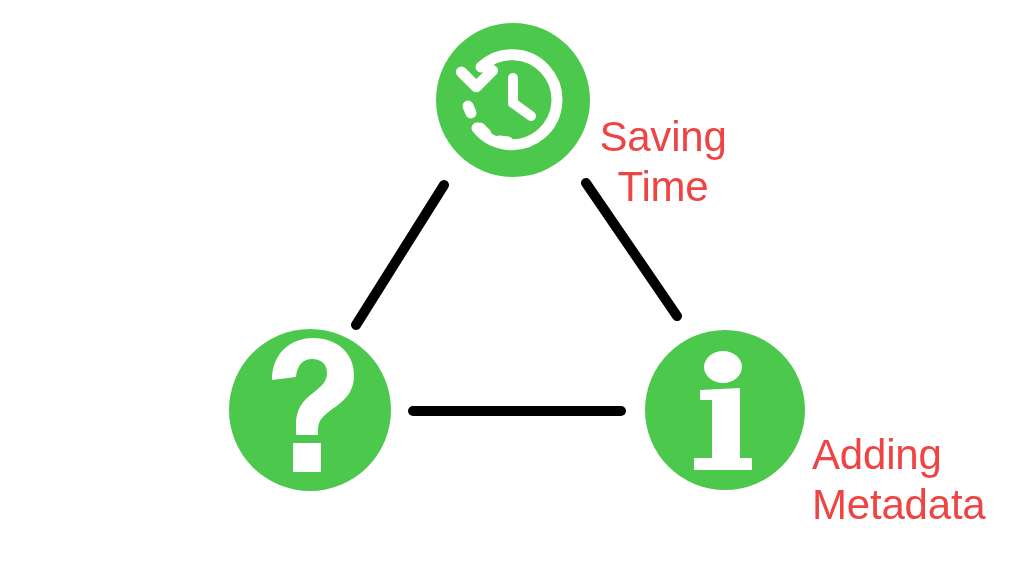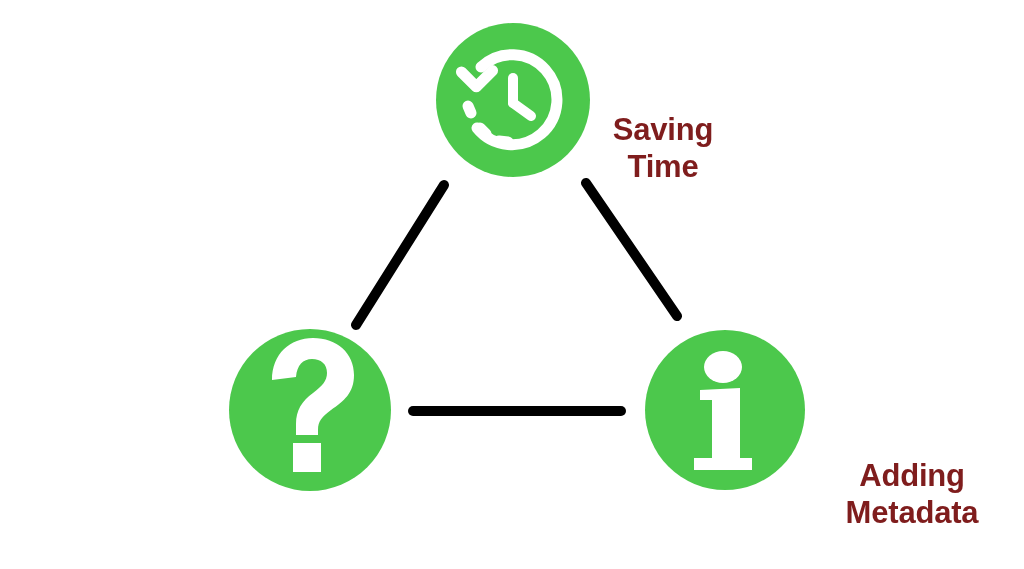--- a/index.html
+++ b/index.html
@@ -18,44 +18,44 @@
   #diagram-svg {
     position: absolute;
     left: 0;
     top: 0;
     width: 1024px;
     height: 569px;
   }
   .node-label {
     position: absolute;
     font-family: "Liberation Sans", sans-serif;
-    font-weight: bold;
-    font-size: 31px;
+    font-weight: normal;
+    font-size: 42px;
     line-height: 1.18;
-    color: #7f1d1d;
+    color: #ef4444;
     letter-spacing: -0.2px;
     white-space: pre-line;
   }
   #label-saving-time {
     left: 598px;
     top: 112px;
     text-align: center;
     width: 130px;
   }
   #label-protecting-samples {
     left: 25px;
     top: 453px;
     width: 200px;
     text-align: right;
   }
   #label-adding-metadata {
     left: 812px;
-    top: 458px;
+    top: 430px;
     width: 200px;
-    text-align: center;
+    text-align: left;
   }
 </style>
 </head>
 <body>
 
 <div id="canvas">
 
   <svg id="diagram-svg" viewBox="0 0 1024 569">
 
     <g>

